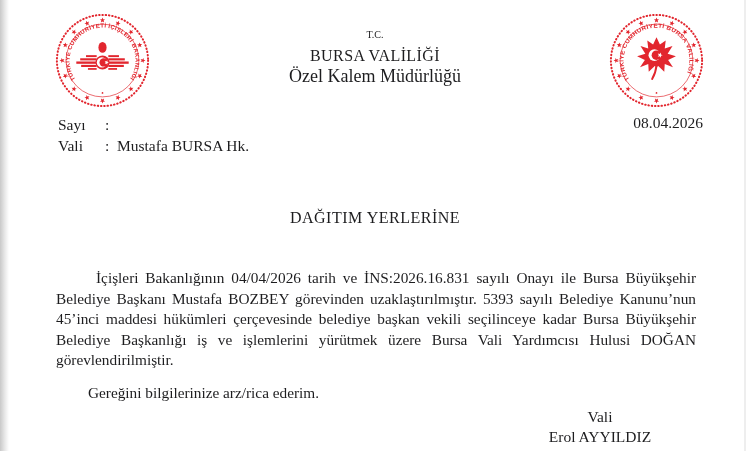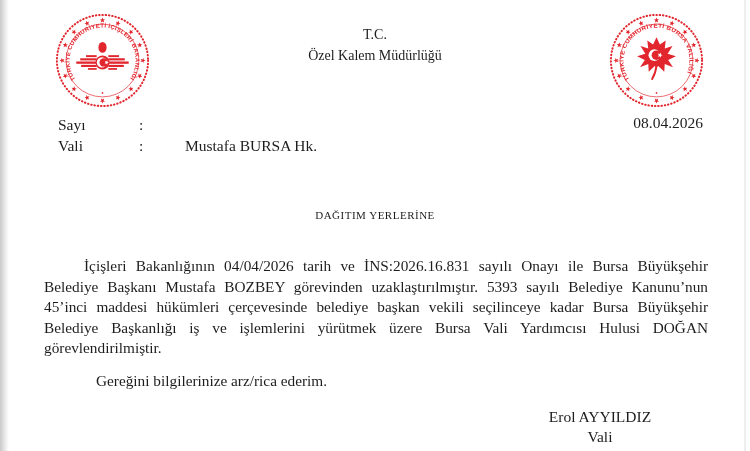--- a/index.html
+++ b/index.html
@@ -19,47 +19,47 @@
     position:absolute;right:4px;top:0;bottom:0;width:2px;
     background:#eeeeee;
   }
   .seal{position:absolute;top:12px;width:97px;height:97px;}
   .seal-left{left:54px;}
   .seal-right{left:608px;}
   .letterhead{
     position:absolute;left:0;right:0;top:24px;
     text-align:center;line-height:21px;
   }
-  .lh-tc{font-size:14px;}
+  .lh-tc{font-size:10px;}
   .lh-org{font-size:16px;letter-spacing:.4px;}
-  .lh-dept{font-size:14px;}
+  .lh-dept{font-size:18px;}
   .meta{
     position:absolute;left:58px;top:114px;
     font-size:15.5px;line-height:21px;
   }
-  .meta-row{display:flex;gap:34px;}
+  .meta-row{display:flex;}
   .meta-label{width:47px;}
   .meta-sep{width:12px;}
   .doc-date{
     position:absolute;top:114px;right:47px;
     font-size:15.5px;
   }
   .dist-heading{
     position:absolute;left:0;right:0;top:209px;
-    text-align:center;font-size:11px;letter-spacing:.5px;
+    text-align:center;font-size:16px;letter-spacing:.5px;
   }
   .body-block{
     position:absolute;left:44px;right:42px;top:256px;
     font-size:15.3px;line-height:20.5px;
   }
   .body-par{
-    margin:0;text-align:justify;text-indent:40px;
+    margin:12px;text-align:justify;text-indent:40px;
   }
   .closing-par{
-    margin:12px;text-indent:40px;
+    margin:4px;text-indent:40px;
   }
   .signature{
     position:absolute;top:407px;right:40px;width:220px;
     text-align:center;font-size:15.5px;line-height:20px;
   }
 </style>
 </head>
 <body>
 
 <div class="page">
@@ -148,20 +148,21 @@
       <path fill="#e2262e" d="M50 26 L53.5 33.5 L59.5 29.5 L58.5 37.5 L66.5 35 L61.5 43 L70 45.5 L62 49.5 L67 57 L58.5 53.5 L58 61.5 L51.5 55.5 L50 58 L48.5 55.5 L42 61.5 L41.5 53.5 L33 57 L38 49.5 L30 45.5 L38.5 43 L33.5 35 L41.5 37.5 L40.5 29.5 L46.5 33.5 Z"></path>
       <path fill="none" stroke="#e2262e" stroke-width="2" stroke-linecap="round" d="M50 55 Q49.2 63 45.5 69"></path>
       <circle cx="47.8" cy="44.5" r="6" fill="#ffffff"></circle>
       <circle cx="49.9" cy="44.5" r="4.9" fill="#e2262e"></circle>
       <use href="#stR" transform="translate(53.6 44.5) rotate(90) scale(1)" fill="#ffffff"></use>
     </g>
   </svg>
 
   <div class="letterhead">
     <div class="lh-tc">T.C.</div>
+    <div class="lh-org">BURSA VALİLİĞİ</div>
     <div class="lh-dept">Özel Kalem Müdürlüğü</div>
   </div>
 
   <div class="meta">
     <div class="meta-row">
       <span class="meta-label">Sayı</span>
       <span class="meta-sep">:</span>
     </div>
     <div class="meta-row">
       <span class="meta-label">Vali</span>
@@ -173,17 +174,17 @@
   <div class="doc-date">08.04.2026</div>
 
   <div class="dist-heading">DAĞITIM YERLERİNE</div>
 
   <div class="body-block">
     <p class="body-par">İçişleri Bakanlığının 04/04/2026 tarih ve İNS:2026.16.831 sayılı Onayı ile Bursa Büyükşehir Belediye Başkanı Mustafa BOZBEY görevinden uzaklaştırılmıştır. 5393 sayılı Belediye Kanunu’nun 45’inci maddesi hükümleri çerçevesinde belediye başkan vekili seçilinceye kadar Bursa Büyükşehir Belediye Başkanlığı iş ve işlemlerini yürütmek üzere Bursa Vali Yardımcısı Hulusi DOĞAN görevlendirilmiştir.</p>
     <p class="closing-par">Gereğini bilgilerinize arz/rica ederim.</p>
   </div>
 
   <div class="signature">
+    <div>Vali</div>
     <div>Erol AYYILDIZ</div>
-    <div>Vali</div>
   </div>
 
 </div>
 
 </body></html>

